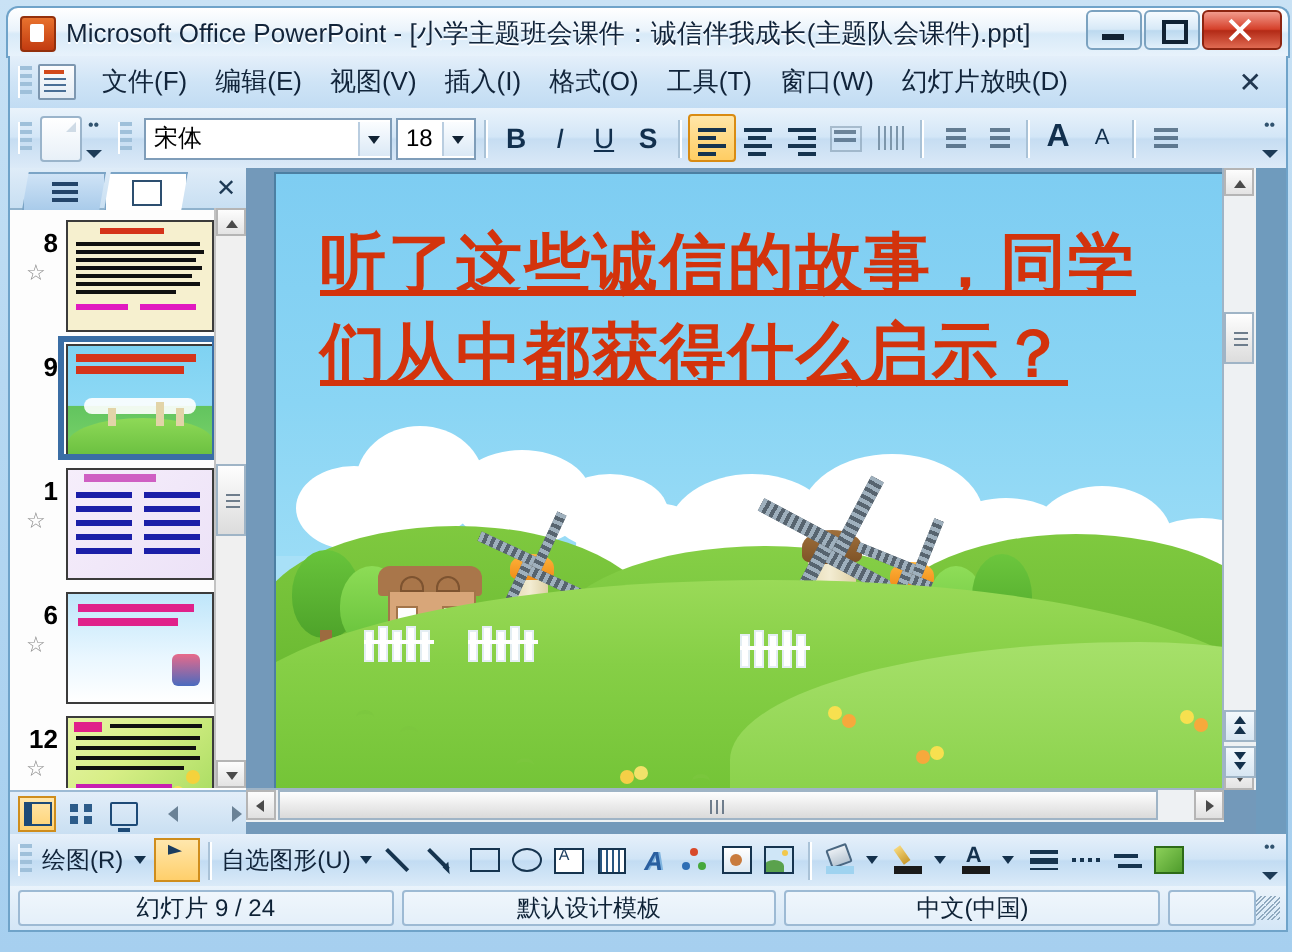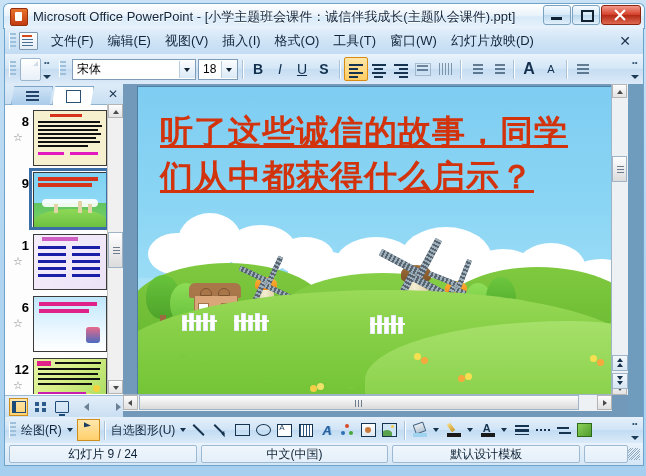--- a/index.html
+++ b/index.html
@@ -1010,19 +1010,19 @@
         <div class="shadow3d"></div>
       </div>
     <div class="tb-overflow" style="margin-left:auto">
       <div class="dots">••</div>
         <div class="arr"></div>
     </div>
   </div>
 
   <div class="statusbar">
     <div class="scell" style="width:186px">幻灯片 9 / 24</div>
+    <div class="scell" style="width:186px">默认设计模板</div>
     <div class="scell" style="width:186px">中文(中国)</div>
-    <div class="scell" style="width:186px">默认设计模板</div>
     <div class="scell" style="width:42px"></div>
     <div class="sgrip"></div>
   </div>
 
 </div>
 
 </body></html>

